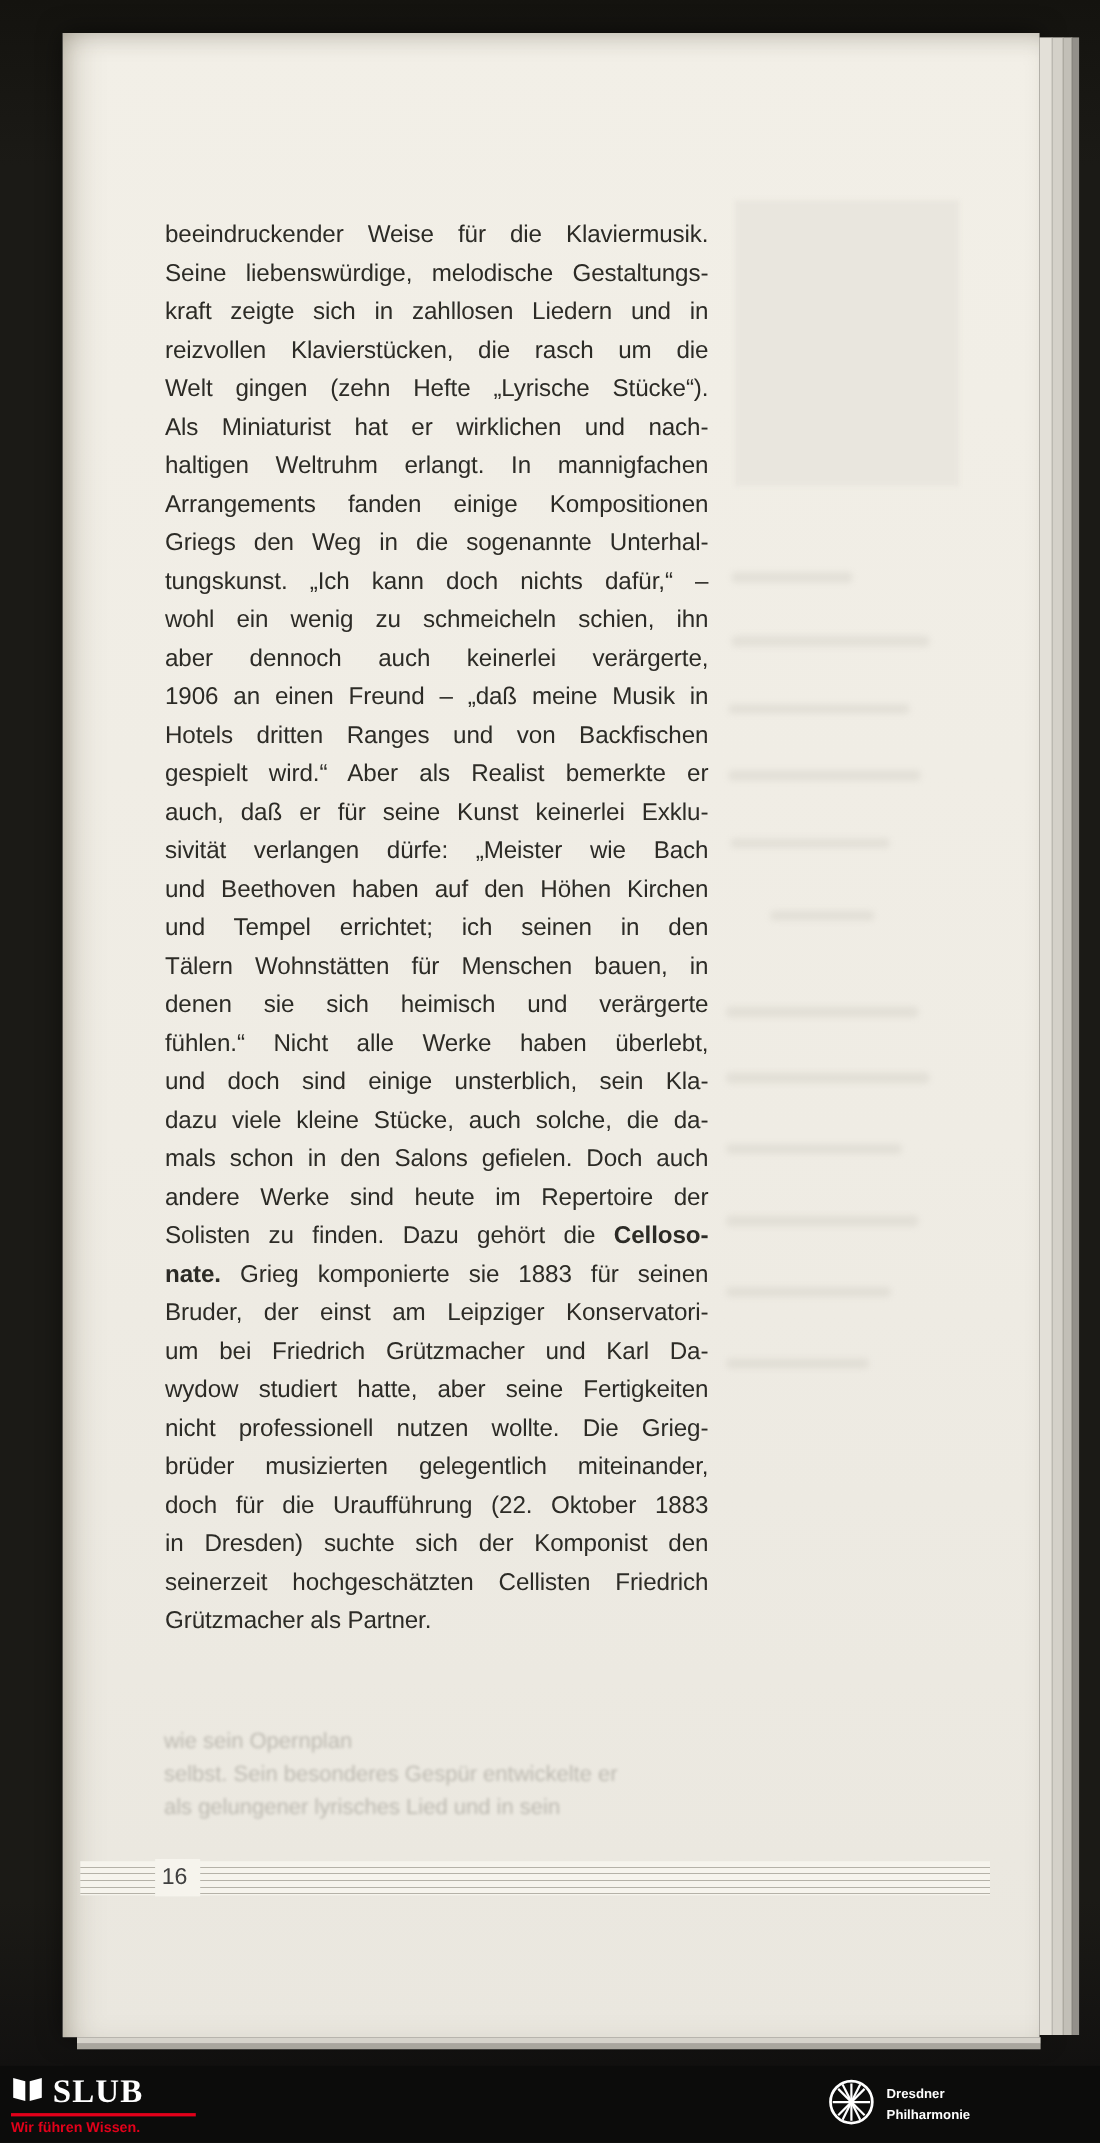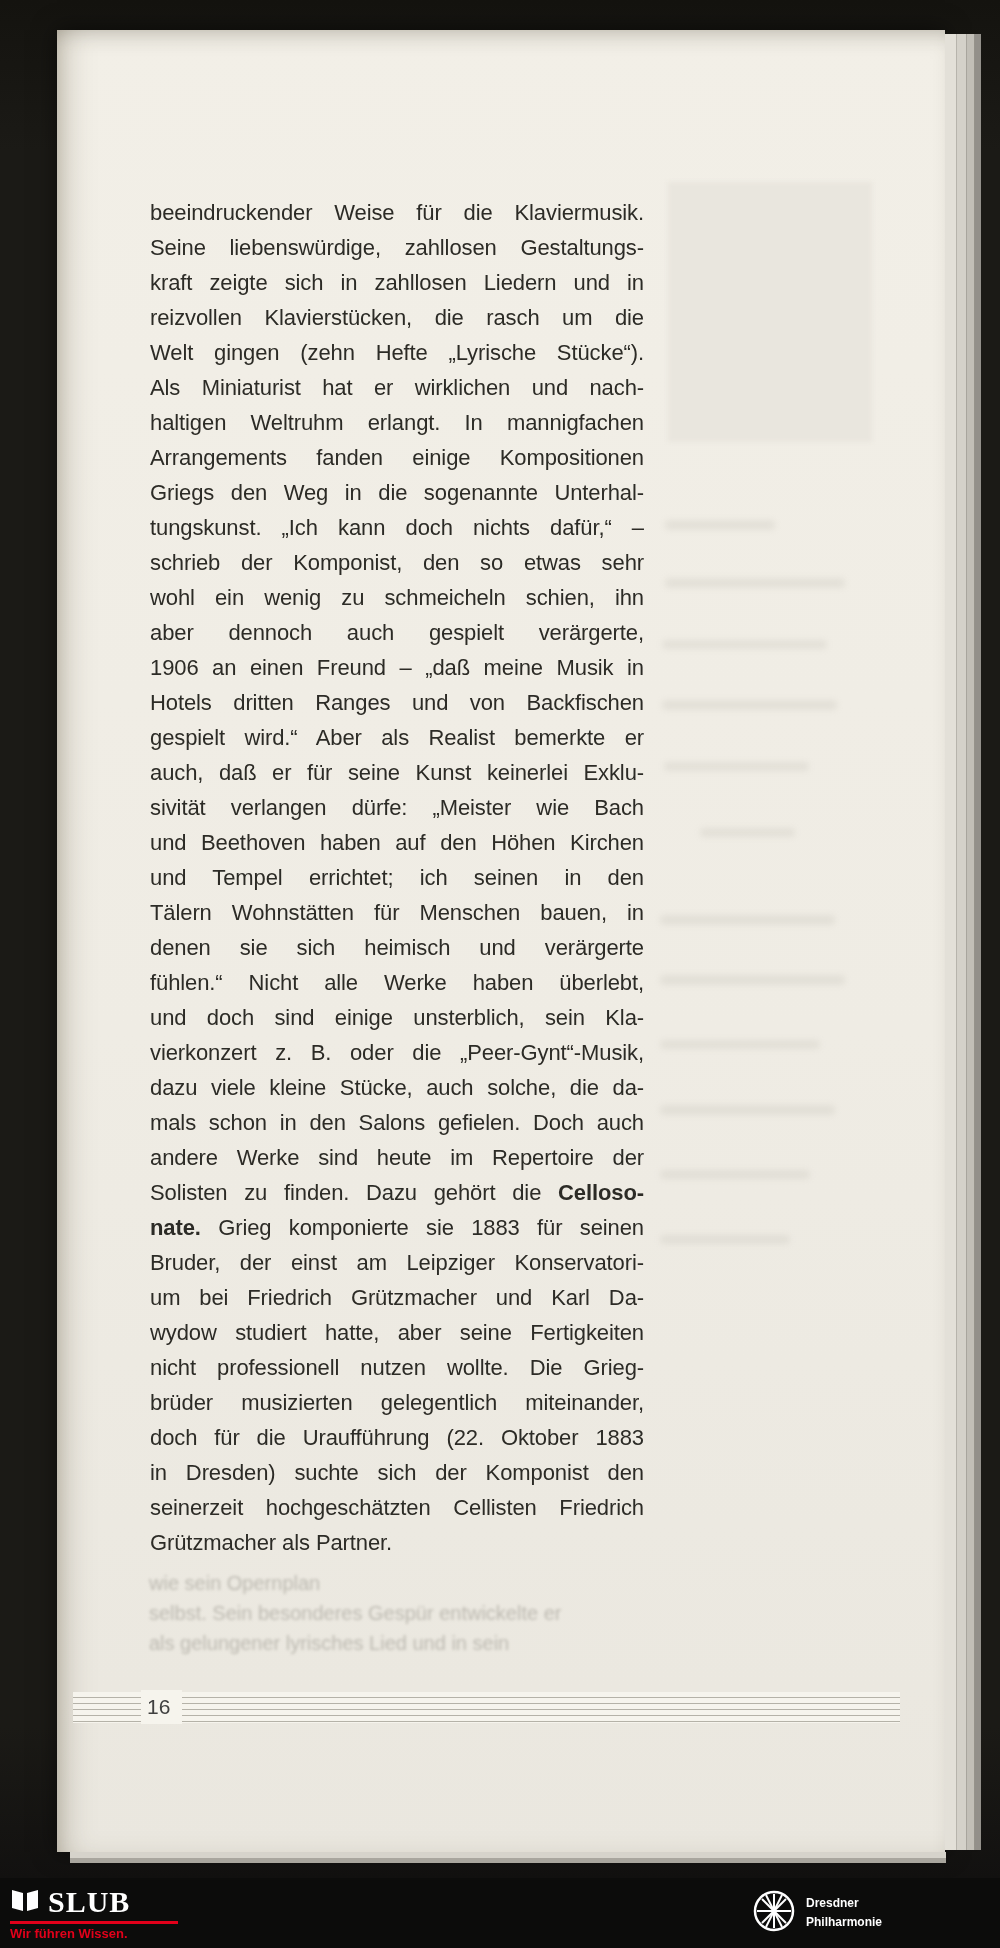--- a/index.html
+++ b/index.html
@@ -113,44 +113,42 @@
     <div class="smudge" style="left:643px;top:798px;width:95px;height:9px;"></div>
     <div class="smudge" style="left:603px;top:885px;width:175px;height:10px;"></div>
     <div class="smudge" style="left:603px;top:945px;width:185px;height:10px;"></div>
     <div class="smudge" style="left:603px;top:1010px;width:160px;height:9px;"></div>
     <div class="smudge" style="left:603px;top:1075px;width:175px;height:10px;"></div>
     <div class="smudge" style="left:603px;top:1140px;width:150px;height:9px;"></div>
     <div class="smudge" style="left:603px;top:1205px;width:130px;height:9px;"></div>
 
     <div class="body-text">
         <div class="tline"><span>beeindruckender Weise für die Klaviermusik.</span></div>
-        <div class="tline"><span>Seine liebenswürdige, zahllosen Gestaltungs-</span></div>
+        <div class="tline"><span>Seine liebenswürdige, melodische Gestaltungs-</span></div>
         <div class="tline"><span>kraft zeigte sich in zahllosen Liedern und in</span></div>
         <div class="tline"><span>reizvollen Klavierstücken, die rasch um die</span></div>
         <div class="tline"><span>Welt gingen (zehn Hefte „Lyrische Stücke“).</span></div>
         <div class="tline"><span>Als Miniaturist hat er wirklichen und nach-</span></div>
         <div class="tline"><span>haltigen Weltruhm erlangt. In mannigfachen</span></div>
         <div class="tline"><span>Arrangements fanden einige Kompositionen</span></div>
         <div class="tline"><span>Griegs den Weg in die sogenannte Unterhal-</span></div>
         <div class="tline"><span>tungskunst. „Ich kann doch nichts dafür,“ –</span></div>
-        <div class="tline"><span>schrieb der Komponist, den so etwas sehr</span></div>
         <div class="tline"><span>wohl ein wenig zu schmeicheln schien, ihn</span></div>
-        <div class="tline"><span>aber dennoch auch gespielt verärgerte,</span></div>
+        <div class="tline"><span>aber dennoch auch keinerlei verärgerte,</span></div>
         <div class="tline"><span>1906 an einen Freund – „daß meine Musik in</span></div>
         <div class="tline"><span>Hotels dritten Ranges und von Backfischen</span></div>
         <div class="tline"><span>gespielt wird.“ Aber als Realist bemerkte er</span></div>
         <div class="tline"><span>auch, daß er für seine Kunst keinerlei Exklu-</span></div>
         <div class="tline"><span>sivität verlangen dürfe: „Meister wie Bach</span></div>
         <div class="tline"><span>und Beethoven haben auf den Höhen Kirchen</span></div>
         <div class="tline"><span>und Tempel errichtet; ich seinen in den</span></div>
         <div class="tline"><span>Tälern Wohnstätten für Menschen bauen, in</span></div>
         <div class="tline"><span>denen sie sich heimisch und verärgerte</span></div>
         <div class="tline"><span>fühlen.“ Nicht alle Werke haben überlebt,</span></div>
         <div class="tline"><span>und doch sind einige unsterblich, sein Kla-</span></div>
-        <div class="tline"><span>vierkonzert z. B. oder die „Peer-Gynt“-Musik,</span></div>
         <div class="tline"><span>dazu viele kleine Stücke, auch solche, die da-</span></div>
         <div class="tline"><span>mals schon in den Salons gefielen. Doch auch</span></div>
         <div class="tline"><span>andere Werke sind heute im Repertoire der</span></div>
         <div class="tline"><span>Solisten zu finden. Dazu gehört die </span><span style="font-weight: bold;">Celloso-</span></div>
         <div class="tline"><span style="font-weight: bold;">nate.</span><span> Grieg komponierte sie 1883 für seinen</span></div>
         <div class="tline"><span>Bruder, der einst am Leipziger Konservatori-</span></div>
         <div class="tline"><span>um bei Friedrich Grützmacher und Karl Da-</span></div>
         <div class="tline"><span>wydow studiert hatte, aber seine Fertigkeiten</span></div>
         <div class="tline"><span>nicht professionell nutzen wollte. Die Grieg-</span></div>
         <div class="tline"><span>brüder musizierten gelegentlich miteinander,</span></div>

